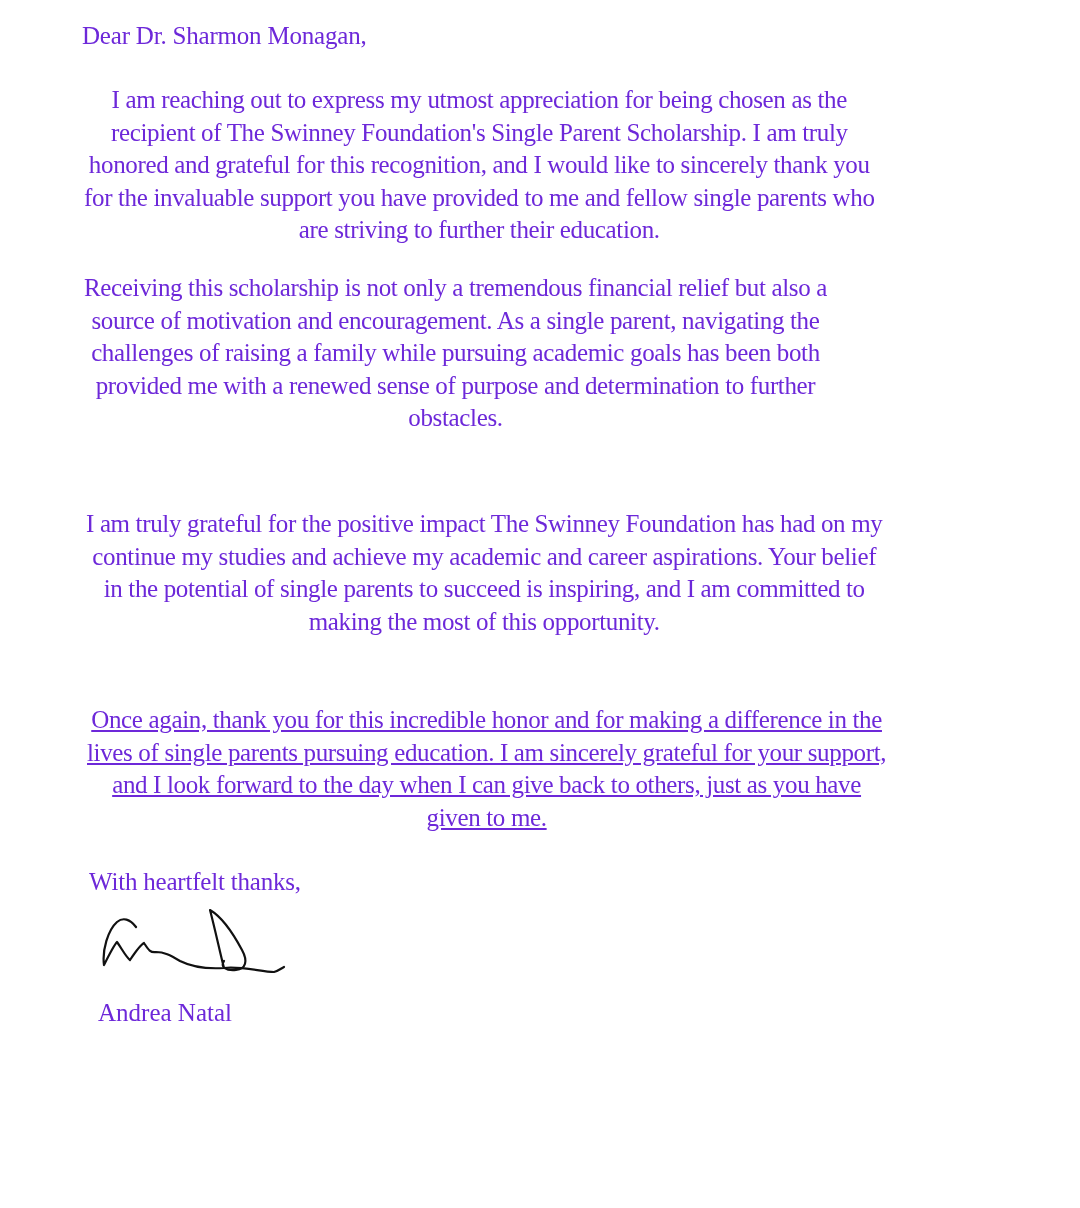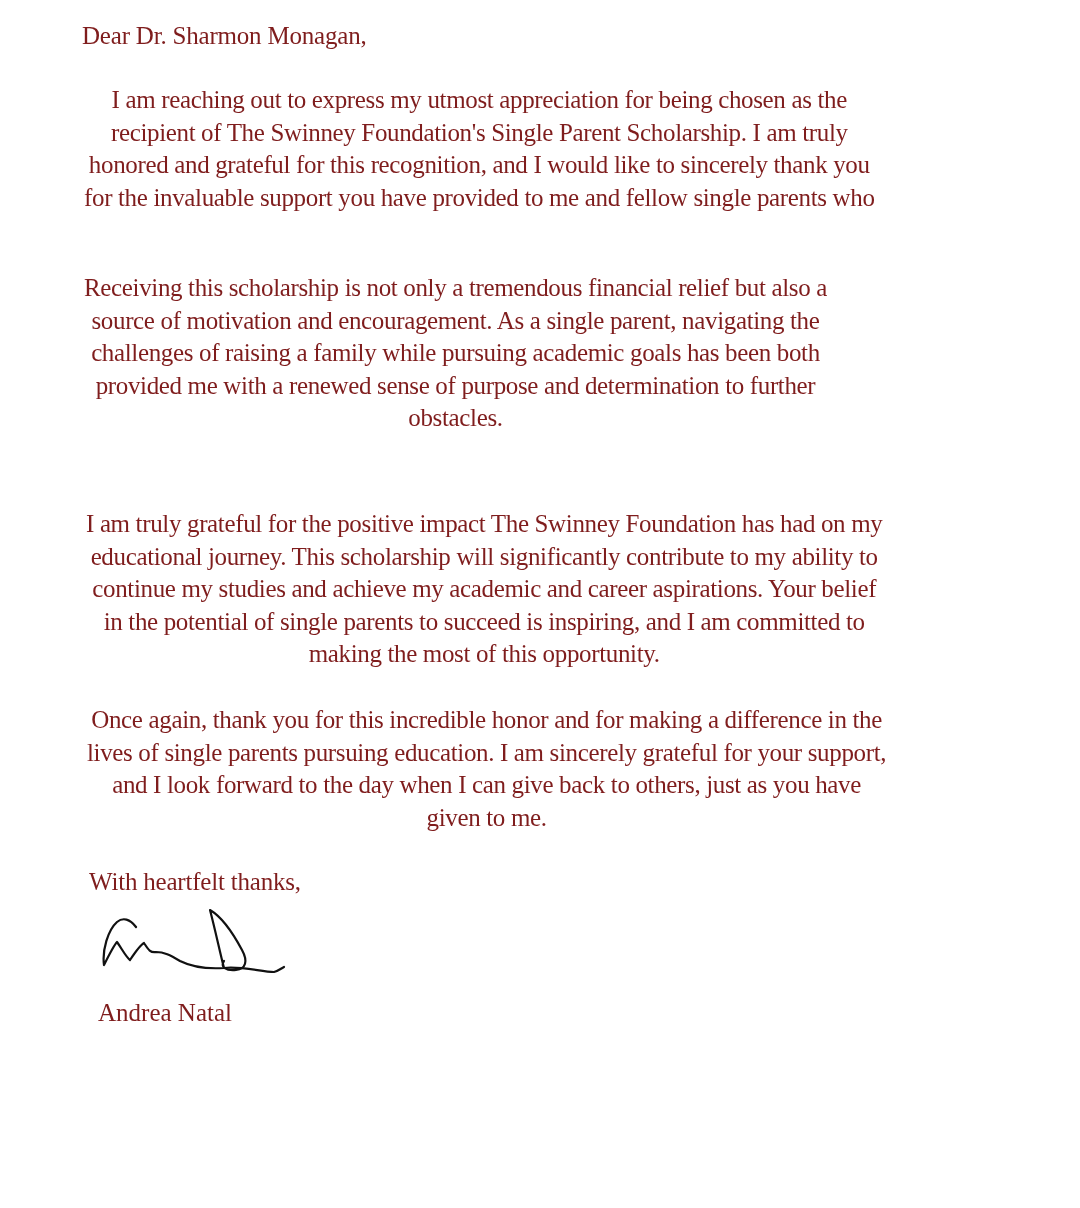--- a/index.html
+++ b/index.html
@@ -1,58 +1,58 @@
 <!DOCTYPE html>
 <html><head>
 <meta charset="utf-8">
 <style>
   html, body { margin: 0; padding: 0; background: #ffffff; }
   body { width: 1080px; height: 1208px; position: relative; overflow: hidden; }
   .letter {
     position: absolute; left: 0; top: 0; width: 1080px; height: 1208px;
     font-family: "Liberation Serif", "DejaVu Serif", serif;
-    color: #7f1d1d;
+    color: #6d28d9;
     font-size: 25px;
     line-height: 32.6px;
   }
   .salutation { position: absolute; left: 82px; top: 20px; white-space: nowrap; letter-spacing: -0.2px; }
   .para { position: absolute; left: 84px; margin: 0; text-align: center; }
   .line { display: block; white-space: nowrap; letter-spacing: -0.35px; }
   #p1 { top: 84px; }
   #p2 { top: 272px; }
   #p3 { top: 508px; left: 86px; }
-  #p4 { top: 704px; left: 87px; }
+  #p4 { top: 704px; left: 87px; text-decoration: underline; }
   .closing { position: absolute; left: 89px; top: 866px; white-space: nowrap; letter-spacing: -0.2px; }
   .signature { position: absolute; left: 92px; top: 905px; width: 200px; height: 75px; }
   .signer { position: absolute; left: 98px; top: 997px; white-space: nowrap; }
 </style>
 </head>
 <body>
 
 <div class="letter">
   <div class="salutation">Dear Dr. Sharmon Monagan,</div>
 
   <p class="para" id="p1">
     <span class="line">I am reaching out to express my utmost appreciation for being chosen as the</span>
     <span class="line">recipient of The Swinney Foundation's Single Parent Scholarship. I am truly</span>
     <span class="line">honored and grateful for this recognition, and I would like to sincerely thank you</span>
     <span class="line">for the invaluable support you have provided to me and fellow single parents who</span>
+    <span class="line">are striving to further their education.</span>
   </p>
 
   <p class="para" id="p2">
     <span class="line">Receiving this scholarship is not only a tremendous financial relief but also a</span>
     <span class="line">source of motivation and encouragement. As a single parent, navigating the</span>
     <span class="line">challenges of raising a family while pursuing academic goals has been both</span>
     <span class="line">provided me with a renewed sense of purpose and determination to further</span>
     <span class="line">obstacles.</span>
   </p>
 
   <p class="para" id="p3">
     <span class="line">I am truly grateful for the positive impact The Swinney Foundation has had on my</span>
-    <span class="line">educational journey. This scholarship will significantly contribute to my ability to</span>
     <span class="line">continue my studies and achieve my academic and career aspirations. Your belief</span>
     <span class="line">in the potential of single parents to succeed is inspiring, and I am committed to</span>
     <span class="line">making the most of this opportunity.</span>
   </p>
 
   <p class="para" id="p4">
     <span class="line">Once again, thank you for this incredible honor and for making a difference in the</span>
     <span class="line">lives of single parents pursuing education. I am sincerely grateful for your support,</span>
     <span class="line">and I look forward to the day when I can give back to others, just as you have</span>
     <span class="line">given to me.</span>

